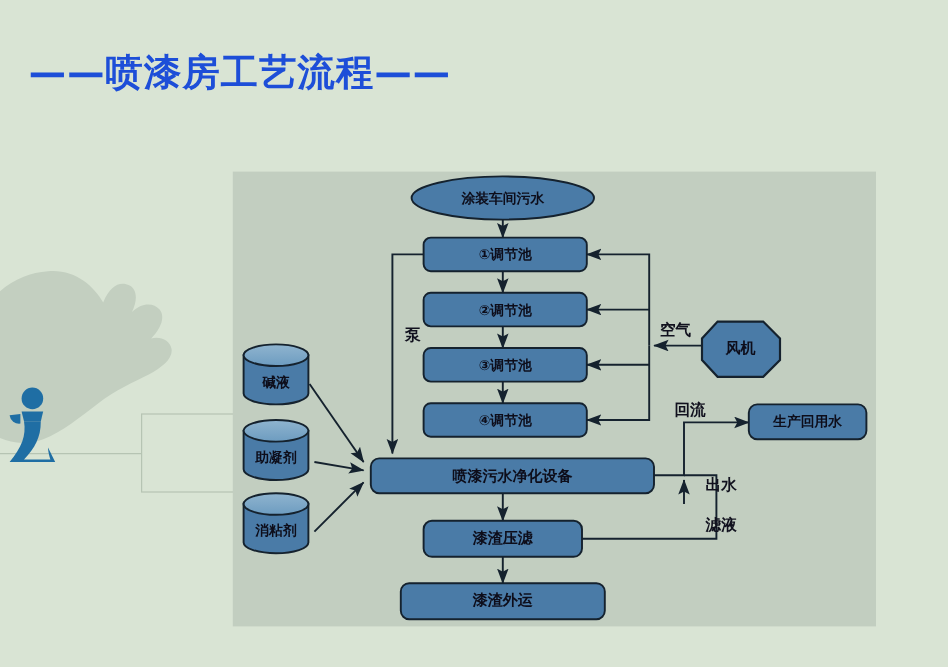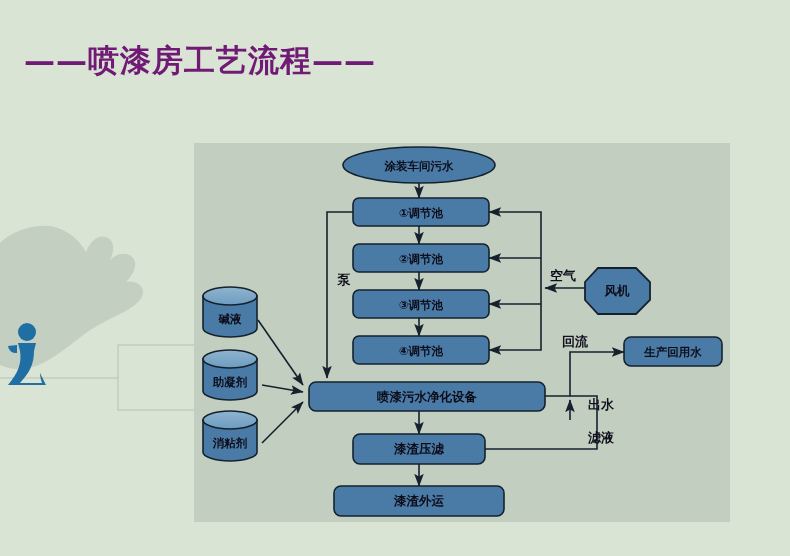--- a/index.html
+++ b/index.html
@@ -5,21 +5,21 @@
   html,body{margin:0;padding:0;}
   body{
     width:790px;height:556px;
     background:#d9e4d4;
     font-family:"DejaVu Sans","Liberation Sans",sans-serif;
     overflow:hidden;position:relative;
   }
   #slide{position:absolute;inset:0;width:790px;height:556px;}
   .title{
     position:absolute;left:0;top:40px;width:790px;
-    font-size:31px;font-weight:bold;color:#701a75;
+    font-size:31px;font-weight:bold;color:#1d4ed8;
     letter-spacing:1px;padding-left:24px;box-sizing:border-box;
     font-family:"DejaVu Sans","Liberation Sans",sans-serif;
     white-space:nowrap;
   }
   svg{position:absolute;left:0;top:0;}
   .nodeText{
     font-family:"DejaVu Sans","Liberation Sans",sans-serif;
     font-size:11.5px;font-weight:bold;fill:#0d0d1a;
     text-anchor:middle;dominant-baseline:middle;
   }

